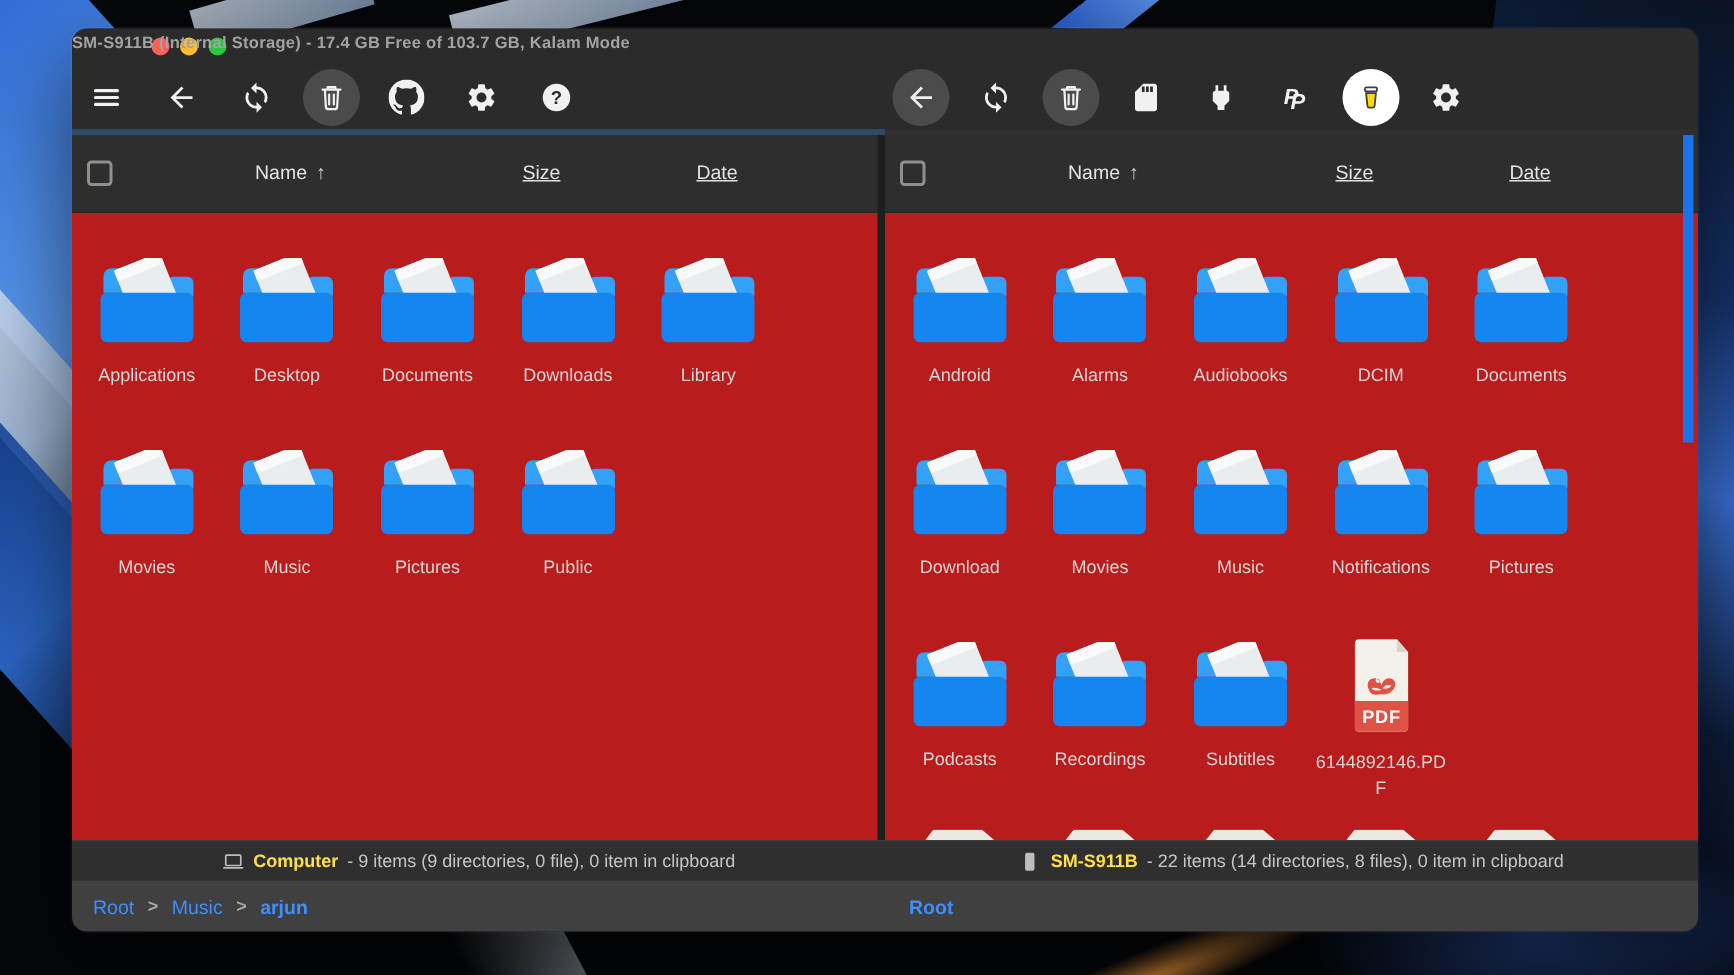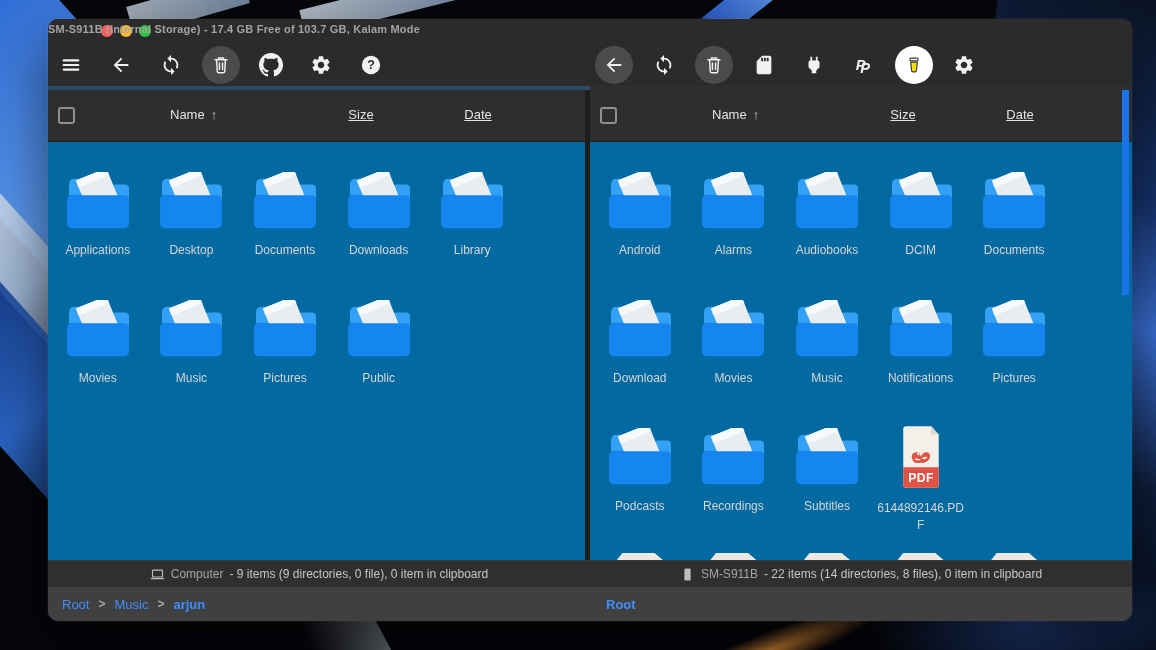--- a/index.html
+++ b/index.html
@@ -70,21 +70,21 @@
   .pane-header { height:52px; background:#2e2e2e; position:relative; flex:0 0 auto;
     border-bottom:1px solid #242424; }
   .checkbox { position:absolute; left:10px; top:17px; width:17px; height:17px;
     border:2px solid #8f8f8f; border-radius:3px; cursor:pointer; }
   .col { position:absolute; top:17px; font-size:13px; color:#e3e3e3; }
   .col-name { left:122px; }
   .sort-arrow { margin-left:6px; color:#cfcfcf; }
   .col-size { left:283px; width:60px; text-align:center;text-decoration:underline; }
   .col-date { left:400px; width:60px; text-align:center;text-decoration:underline; }
 
-  .pane-content { position:relative; flex:1; overflow:hidden; background:#0369a1; }
+  .pane-content { position:relative; flex:1; overflow:hidden; background:#b91c1c; }
   .grid { display:grid; grid-template-columns:repeat(5,93.6px); grid-auto-rows:128px;
     padding:30px 0 0 3px; }
   .cell { display:flex; flex-direction:column; align-items:center; cursor:pointer; }
   .ficon { width:74px; height:60px; flex:0 0 auto; }
   .picon { width:56px; height:66px; flex:0 0 auto; margin-top:-4px; }
   .cell-label { margin-top:10px; font-size:12px; color:#d6d6d6; text-align:center;
     max-width:88px; line-height:1.45; overflow-wrap:anywhere; }
 
   .partial-row { position:absolute; bottom:0; left:3px; display:grid;
     grid-template-columns:repeat(5,93.6px); }
@@ -94,21 +94,21 @@
   .vscrollbar { position:absolute; right:3px; top:0; width:7px; height:205px;
     background:#1a73e8; cursor:grab; }
 
   
   .statusbar { height:27px; background:#2f2f2f; border-top:1px solid #3a3a3a;
     display:flex; align-items:center; font-size:12px; color:#c6c6c6; }
   .status-half-left { width:542px; display:flex; justify-content:center; align-items:center; gap:6px; }
   .status-half-right { flex:1; display:flex; justify-content:center; align-items:center; gap:6px; }
   .status-ic { width:15px; height:15px; fill:#bdbdbd; }
   .status-ic-stroke { fill:none; stroke:#bdbdbd; stroke-width:1.8; stroke-linecap:round; }
-  .status-link { color:#a3a3a3; font-weight:normal; text-decoration:none; cursor:pointer; }
+  .status-link { color:#fde047; font-weight:bold; text-decoration:none; cursor:pointer; }
 
   
   .crumbbar { height:34px; background:#404040; display:flex; align-items:center; font-size:13px; }
   .crumb-half-left { width:542px; display:flex; align-items:center; gap:9px; padding-left:14px; }
   .crumb-half-right { flex:1; display:flex; align-items:center; padding-left:16px; }
   .crumb { color:#3f8efd; cursor:pointer; }
   .crumb-current { font-weight:bold; }
   .crumb-sep { color:#a8a8a8; font-weight:bold; font-size:12px; }
 
   svg text { font-family:"Liberation Sans", sans-serif; }

